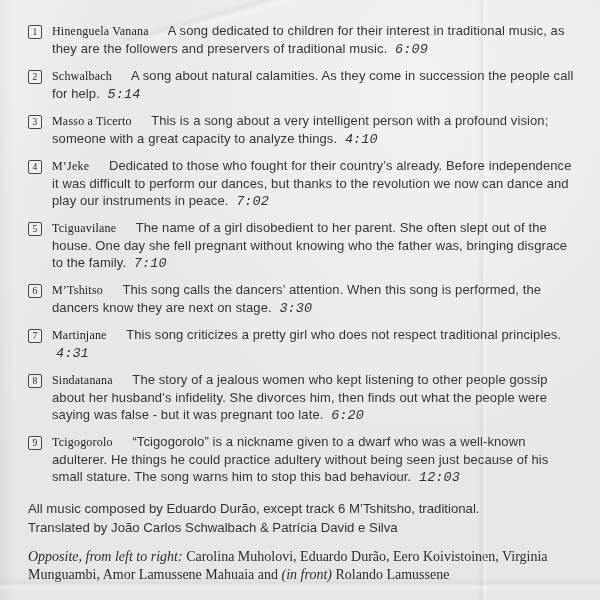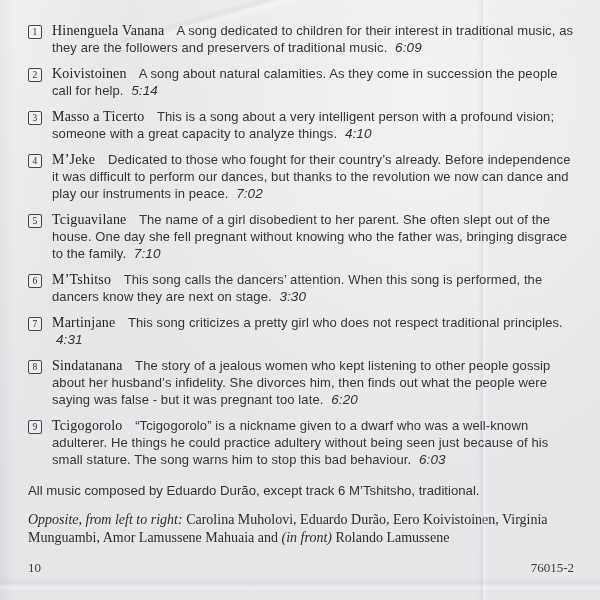--- a/index.html
+++ b/index.html
@@ -53,30 +53,30 @@
     border:1.2px solid #47474b;
     border-radius:2px;
     background:rgba(255,255,255,0.25);
     font-family:"Liberation Serif", serif;
     font-size:9.5px;line-height:12px;
     text-align:center;
     color:#2b2b2d;
   }
   .track-title{
     font-family:"Liberation Serif", serif;
-    font-size:14px;
+    font-size:12px;
     line-height:17px;
     letter-spacing:0.2px;
     color:#232325;
-    margin-right:9px;
+    margin-right:16px;
   }
   .track-desc{color:#353537;}
   .track-dur{
     font-style:italic;
-    font-family:Liberation Sans, sans-serif;
+    font-family:Liberation Mono, monospace;
     font-size:13.5px;
     margin-left:4px;
     color:#333335;
   }
   .credits{
     margin-top:13px;
     font-size:13.2px;
     line-height:19px;
     color:#333335;
   }
@@ -111,21 +111,21 @@
 
     <div class="track">
       <span class="track-num">1</span>
       <span class="track-title">Hinenguela Vanana</span>
       <span class="track-desc">A song dedicated to children for their interest in traditional music, as they are the followers and preservers of traditional music.</span>
       <span class="track-dur">6:09</span>
     </div>
 
     <div class="track">
       <span class="track-num">2</span>
-      <span class="track-title">Koivistoinen</span>
+      <span class="track-title">Schwalbach</span>
       <span class="track-desc">A song about natural calamities. As they come in succession the people call for help.</span>
       <span class="track-dur">5:14</span>
     </div>
 
     <div class="track">
       <span class="track-num">3</span>
       <span class="track-title">Masso a Ticerto</span>
       <span class="track-desc">This is a song about a very intelligent person with a profound vision; someone with a great capacity to analyze things.</span>
       <span class="track-dur">4:10</span>
     </div>
@@ -162,27 +162,28 @@
       <span class="track-num">8</span>
       <span class="track-title">Sindatanana</span>
       <span class="track-desc">The story of a jealous women who kept listening to other people gossip about her husband’s infidelity. She divorces him, then finds out what the people were saying was false - but it was pregnant too late.</span>
       <span class="track-dur">6:20</span>
     </div>
 
     <div class="track">
       <span class="track-num">9</span>
       <span class="track-title">Tcigogorolo</span>
       <span class="track-desc">“Tcigogorolo” is a nickname given to a dwarf who was a well-known adulterer. He things he could practice adultery without being seen just because of his small stature. The song warns him to stop this bad behaviour.</span>
-      <span class="track-dur">6:03</span>
+      <span class="track-dur">12:03</span>
     </div>
 
   </div>
 
   <div class="credits">
     <div>All music composed by Eduardo Durão, except track 6 M’Tshitsho, traditional.</div>
+    <div>Translated by João Carlos Schwalbach &amp; Patrícia David e Silva</div>
   </div>
 
   <div class="caption">
     <span class="ital">Opposite, from left to right:</span>
     <span>Carolina Muholovi, Eduardo Durão, Eero Koivistoinen, Virginia Munguambi, Amor Lamussene Mahuaia and</span>
     <span class="ital">(in front)</span>
     <span>Rolando Lamussene</span>
   </div>
 
   <div class="footer">

